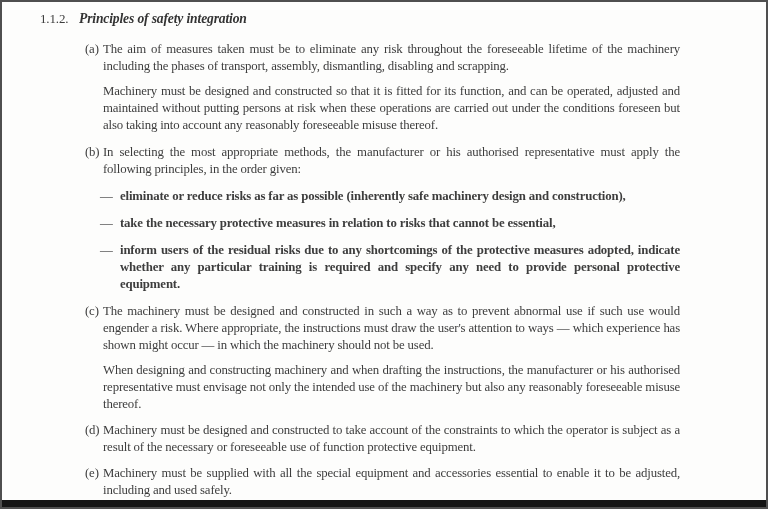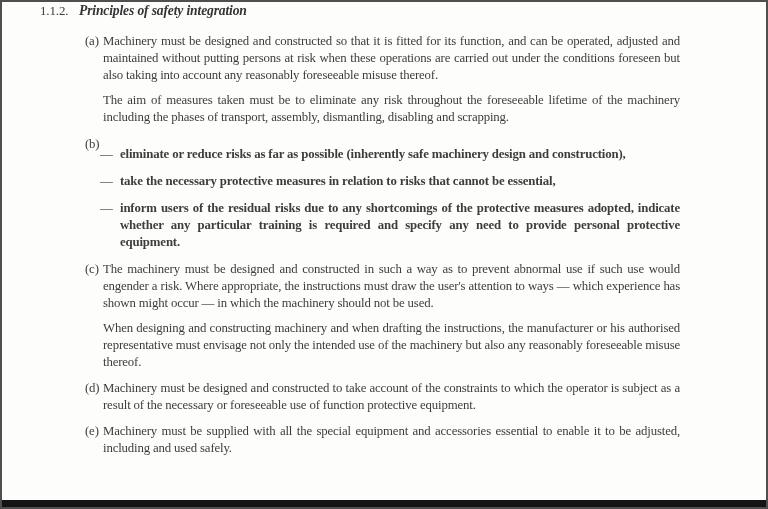--- a/index.html
+++ b/index.html
@@ -24,20 +24,21 @@
   .bottom-bar {
     position: absolute;
     left: 0;
     right: 0;
     bottom: 0;
     height: 7px;
     background: #141414;
   }
   .heading-row {
     display: flex;
+    margin-top: 8px;
     margin-left: 38px;
     line-height: 18px;
   }
   .secnum {
     width: 39px;
     flex: none;
     font-size: 13px;
   }
   .heading {
     margin: 0;
@@ -102,28 +103,29 @@
   <div class="heading-row">
     <span class="secnum">1.1.2.</span>
     <h1 class="heading">Principles of safety integration</h1>
   </div>
 
   <div class="body">
 
     <div class="item first">
       <span class="item-label">(a)</span>
       <div class="item-text">
+        <p>The aim of measures taken must be to eliminate any risk throughout the foreseeable lifetime of the machinery including the phases of transport, assembly, dismantling, disabling and scrapping.</p>
         <p>Machinery must be designed and constructed so that it is fitted for its function, and can be operated, adjusted and maintained without putting persons at risk when these operations are carried out under the conditions foreseen but also taking into account any reasonably foreseeable misuse thereof.</p>
-        <p>The aim of measures taken must be to eliminate any risk throughout the foreseeable lifetime of the machinery including the phases of transport, assembly, dismantling, disabling and scrapping.</p>
       </div>
     </div>
 
     <div class="item">
       <span class="item-label">(b)</span>
       <div class="item-text">
+        <p>In selecting the most appropriate methods, the manufacturer or his authorised representative must apply the following principles, in the order given:</p>
         <div class="dash-list">
           <div class="dash-item">
             <span class="dash">—</span>
             <div class="dash-text">eliminate or reduce risks as far as possible (inherently safe machinery design and construction),</div>
           </div>
           <div class="dash-item">
             <span class="dash">—</span>
             <div class="dash-text">take the necessary protective measures in relation to risks that cannot be essential,</div>
           </div>
           <div class="dash-item">

